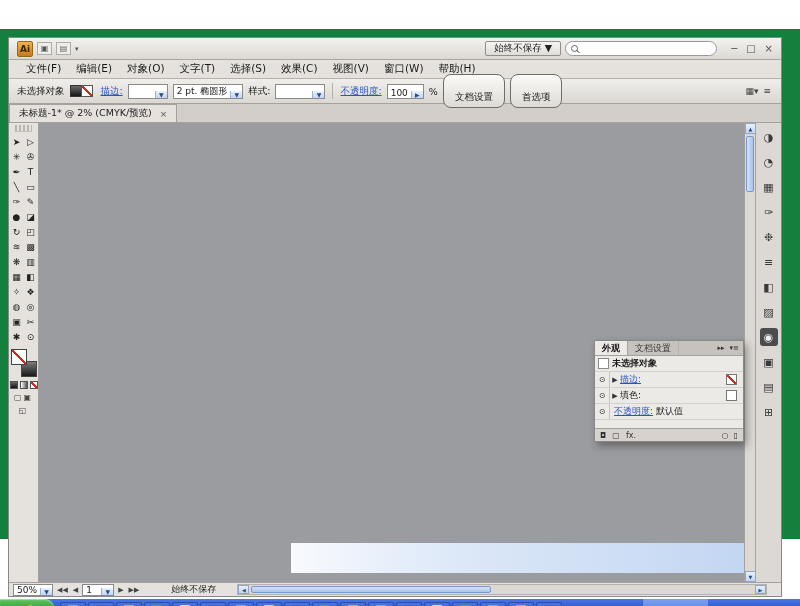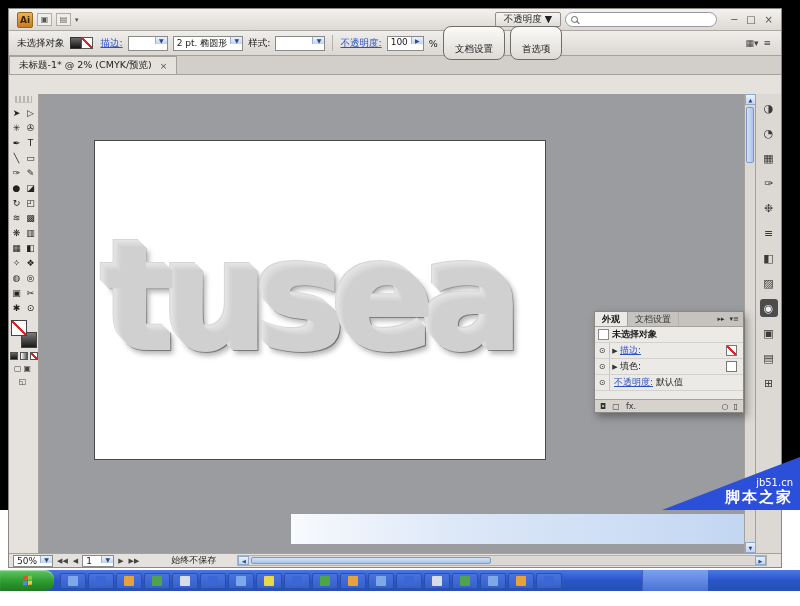--- a/index.html
+++ b/index.html
@@ -1,17 +1,17 @@
 <!DOCTYPE html>
 <html><head>
 <meta charset="utf-8">
 <style>
   *{margin:0;padding:0;box-sizing:border-box;}
   html,body{width:800px;height:606px;background:#fff;font-family:"DejaVu Sans","Liberation Sans",sans-serif;overflow:hidden;}
-  .screen{position:relative;width:800px;height:510px;background:#000000;}
+  .screen{position:relative;width:800px;height:510px;background:#15803d;margin-top:29px;}
 
   
   .app-window{position:absolute;left:8px;top:8px;width:774px;height:560px;background:#e5e2dd;border:1px solid #8a8884;}
 
   
   .titlebar{height:22px;display:flex;align-items:center;gap:4px;padding:0 8px;background:linear-gradient(#f4f2ef,#dcd9d4);border-bottom:1px solid #aaa7a2;}
   .app-icon{width:16px;height:16px;background:linear-gradient(#f2b24e,#c87a20);color:#3a2600;font-weight:bold;font-size:9px;display:flex;align-items:center;justify-content:center;border:1px solid #96691f;border-radius:2px;}
   .tb-mini{width:15px;height:13px;border:1px solid #b0ada8;background:#efede9;color:#555;font-size:8px;display:flex;align-items:center;justify-content:center;}
   .tb-caret{font-size:7px;color:#555;}
   .workspace-btn{margin-left:auto;height:15px;border:1px solid #918e89;background:linear-gradient(#f6f5f3,#e0ddd8);border-radius:2px;font-size:9.5px;padding:0 8px;color:#222;font-family:inherit;}
@@ -26,21 +26,21 @@
   .menubar{height:19px;display:flex;align-items:center;padding:0 10px;gap:1px;font-size:10.5px;background:#e5e2dd;border-bottom:1px solid #b5b2ad;color:#1a1a1a;}
   .menu-item{padding:1px 7px;}
 
   
   .controlbar{height:25px;display:flex;align-items:center;gap:5px;padding:0 8px;font-size:9.5px;background:linear-gradient(#f0eeeb,#dbd8d3);border-bottom:1px solid #a5a29d;color:#222;}
   .blue-link{color:#2a52c8;text-decoration:underline;cursor:pointer;}
   .cb-swatches{position:relative;width:26px;height:17px;}
   .cb-fill{position:absolute;left:0;top:2px;width:12px;height:12px;background:linear-gradient(#6a6a6a,#151515);border:1px solid #333;}
   .cb-stroke{position:absolute;left:11px;top:2px;width:12px;height:12px;background:#fff;border:1px solid #555;
     background-image:linear-gradient(to top right,transparent 44%,#d22 44%,#d22 56%,transparent 56%);}
-  .combo{display:flex;align-items:flex-start;height:15px;border:1px solid #8a8a8a;background:#fff;}
+  .combo{display:flex;align-items:flex-end;height:15px;border:1px solid #8a8a8a;background:#fff;}
   .combo .val{padding:0 3px;font-size:9px;display:flex;align-items:center;min-width:18px;}
   .combo .arrow{width:12px;background:linear-gradient(#eaf1fc,#c3d5f2);border-left:1px solid #9ab0d4;display:flex;align-items:center;justify-content:center;font-size:6px;color:#2a4a80;}
   .w30 .val{min-width:26px;} .w40 .val{min-width:36px;}
   .vsep{width:1px;height:16px;background:#b5b2ad;margin:0 2px;}
   .cbtn{height:17px;padding:16px 11px;border:1px solid #6f6d68;border-radius:8px;background:linear-gradient(#fbfaf8,#dedbd5);font-size:9.5px;color:#222;font-family:inherit;}
   .cb-extra{margin-left:auto;color:#444;font-size:9px;}
   .cb-menu{color:#444;font-size:9px;padding-right:2px;}
 
   
   .tabbar{height:19px;background:#d2cfca;border-bottom:1px solid #a5a29d;display:flex;align-items:flex-end;}
@@ -141,32 +141,43 @@
 
 <div class="screen">
 
   <div class="app-window">
 
     <div class="titlebar">
       <div class="app-icon">Ai</div>
       <div class="tb-mini">▣</div>
       <div class="tb-mini">▤</div>
       <span class="tb-caret">▾</span>
-      <button class="workspace-btn">不透明度  ▼</button>
+      <button class="workspace-btn">始终不保存  ▼</button>
       <div class="searchbox">
         <span class="mag"></span>
         <input value="" style="">
       </div>
       <div class="win-controls">
         <span>─</span>
         <span>□</span>
         <span>×</span>
       </div>
     </div>
 
+    <div class="menubar">
+        <div class="menu-item">文件(F)</div>
+        <div class="menu-item">编辑(E)</div>
+        <div class="menu-item">对象(O)</div>
+        <div class="menu-item">文字(T)</div>
+        <div class="menu-item">选择(S)</div>
+        <div class="menu-item">效果(C)</div>
+        <div class="menu-item">视图(V)</div>
+        <div class="menu-item">窗口(W)</div>
+        <div class="menu-item">帮助(H)</div>
+      </div>
 
     <div class="controlbar">
       <span>未选择对象</span>
       <div class="cb-swatches">
         <div class="cb-fill"></div>
         <div class="cb-stroke"></div>
       </div>
       <span class="blue-link">描边:</span>
       <div class="combo w30">
         <span class="val"></span>
@@ -242,23 +253,20 @@
         <div class="mode-row">
           <div class="m-color"></div>
           <div class="m-grad"></div>
           <div class="m-none"></div>
         </div>
         <div class="mode-row2">▢▣</div>
         <div class="mode-row2">◱</div>
       </div>
 
       <div class="canvas">
-        <div class="artboard">
-          <div class="text3d">tusea</div>
-        </div>
         <div class="bg-strip"></div>
       </div>
 
       <div class="vscroll">
         <div class="vs-btn up">▲</div>
         <div class="vs-thumb"></div>
         <div class="vs-btn down">▼</div>
       </div>
 
       <div class="dock">
@@ -403,18 +411,14 @@
         <div class="tb-item">
           <div class="tb-ico" style="background: rgb(232, 162, 60);"></div>
         </div>
         <div class="tb-item">
           <div class="tb-ico" style="background: rgb(58, 102, 214);"></div>
         </div>
       </div>
     <div class="tray"></div>
   </div>
 
-  <div class="watermark">
-    <span class="wm-site">jb51.cn</span>
-    <span class="wm-name">脚本之家</span>
-  </div>
 
 </div>
 
 </body></html>

